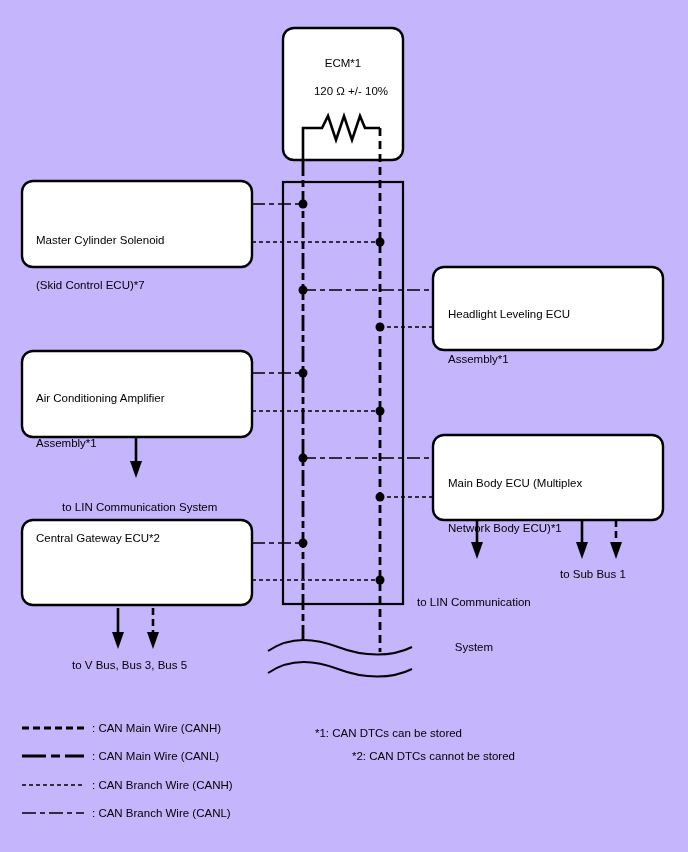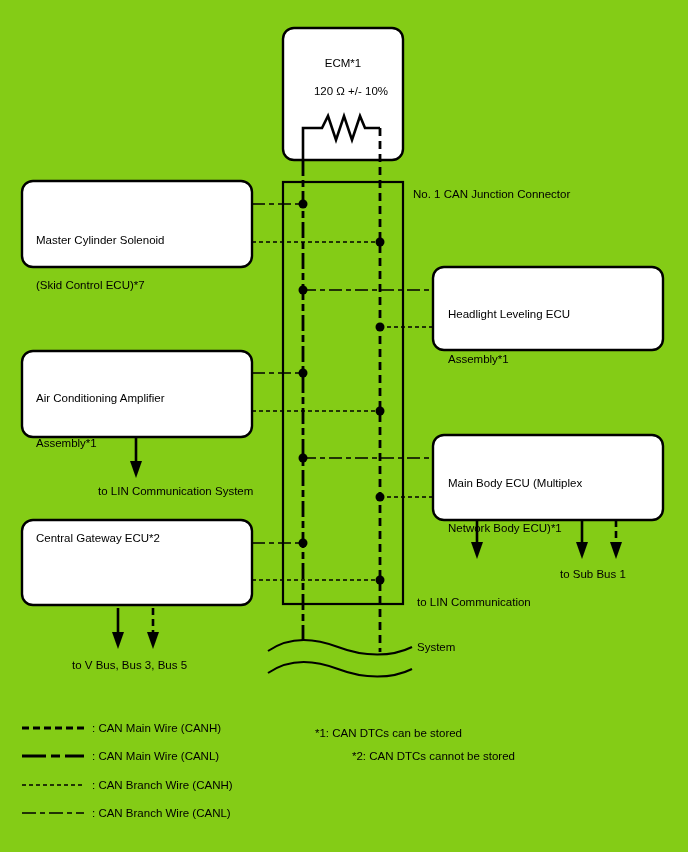--- a/index.html
+++ b/index.html
@@ -1,19 +1,19 @@
 <!DOCTYPE html>
 <html><head>
 <meta charset="utf-8">
 <style>
   html,body{margin:0;padding:0;background:#ffffff;}
   .stage{
     position:relative;
     width:688px;height:852px;
-    background:#84cc16;
+    background:#c4b5fd;
     font-family:"Liberation Sans", sans-serif;
     color:#000;
     overflow:hidden;
   }
   .stage svg{position:absolute;left:0;top:0;}
   .lbl{
     position:absolute;
     font-size:11.5px;
     line-height:15px;
     white-space:pre;
@@ -92,43 +92,42 @@
 
     <line x1="22" y1="728" x2="84" y2="728" stroke="#000" stroke-width="3.2" stroke-dasharray="7 4"></line>
     <line x1="22" y1="756" x2="84" y2="756" stroke="#000" stroke-width="3.2" stroke-dasharray="24 5 9 5"></line>
     <line x1="22" y1="785" x2="84" y2="785" stroke="#000" stroke-width="1.4" stroke-dasharray="4 3"></line>
     <line x1="22" y1="813" x2="84" y2="813" stroke="#000" stroke-width="1.4" stroke-dasharray="14 4 5 4"></line>
   </svg>
 
   <div class="lbl ctr" style="left:283px;top:56px;width:120px;">ECM*1</div>
   <div class="lbl ctr" style="left:283px;top:84px;width:136px;">120 Ω +/- 10%</div>
 
-  <div class="lbl" style="left:413px;top:187px;">No. 1 CAN Junction Connector</div>
 
   <div class="lbl" style="left:36px;top:203px;">
     <span>Master Cylinder Solenoid</span>
     <span>(Skid Control ECU)*7</span>
   </div>
   <div class="lbl" style="left:448px;top:277px;">
     <span>Headlight Leveling ECU</span>
     <span>Assembly*1</span>
   </div>
   <div class="lbl" style="left:36px;top:361px;">
     <span>Air Conditioning Amplifier</span>
     <span>Assembly*1</span>
   </div>
   <div class="lbl" style="left:448px;top:446px;">
     <span>Main Body ECU (Multiplex</span>
     <span>Network Body ECU)*1</span>
   </div>
   <div class="lbl" style="left:36px;top:531px;">Central Gateway ECU*2</div>
 
-  <div class="lbl" style="left:62px;top:484px;margin-left:36px;">to LIN Communication System</div>
+  <div class="lbl" style="left:62px;top:500px;">to LIN Communication System</div>
   <div class="lbl" style="left:72px;top:658px;">to V Bus, Bus 3, Bus 5</div>
-  <div class="lbl" style="left:417px;top:565px;">
+  <div class="lbl" style="left:417px;top:565px;text-align:center;">
     <span>to LIN Communication</span>
     <span>System</span>
   </div>
   <div class="lbl" style="left:560px;top:567px;">to Sub Bus 1</div>
 
   <div class="lbl" style="left:92px;top:721px;">: CAN Main Wire (CANH)</div>
   <div class="lbl" style="left:92px;top:749px;">: CAN Main Wire (CANL)</div>
   <div class="lbl" style="left:92px;top:778px;">: CAN Branch Wire (CANH)</div>
   <div class="lbl" style="left:92px;top:806px;">: CAN Branch Wire (CANL)</div>
 

